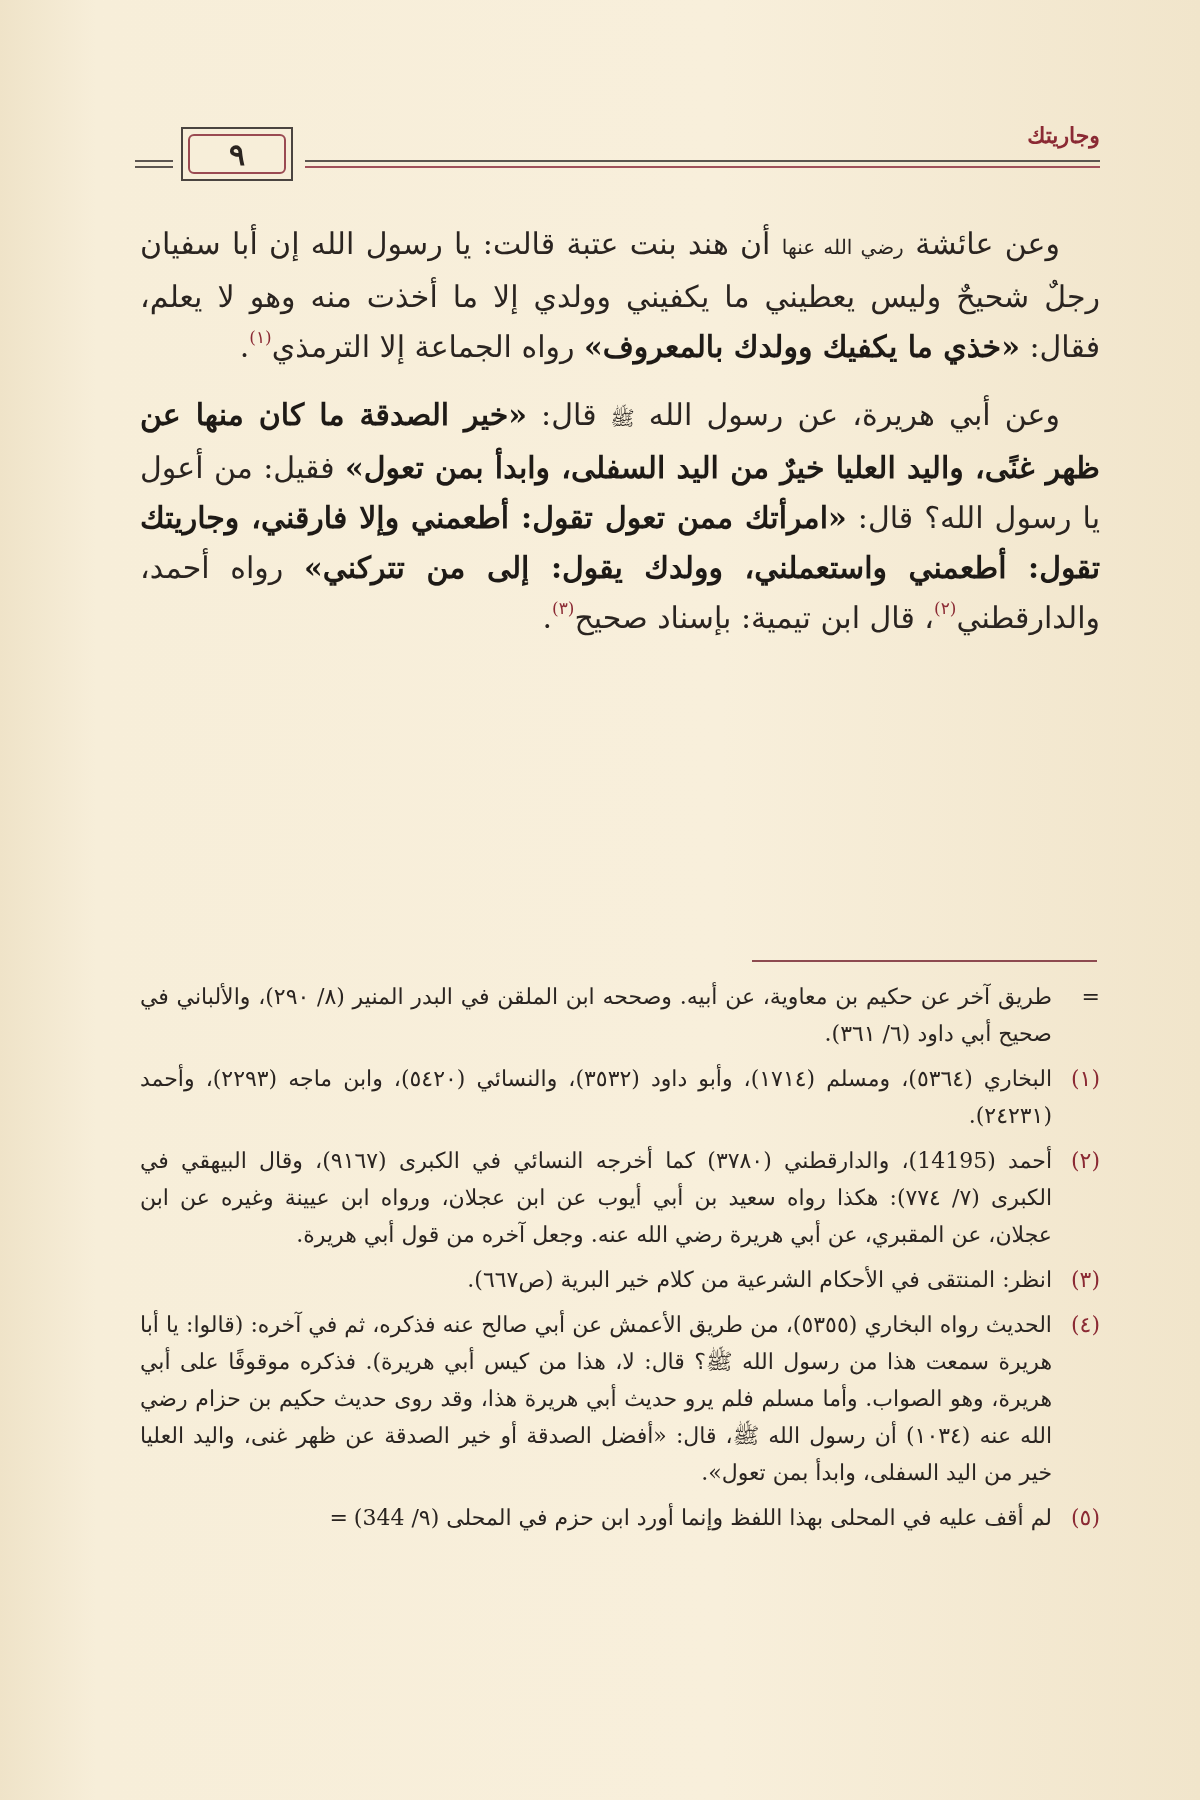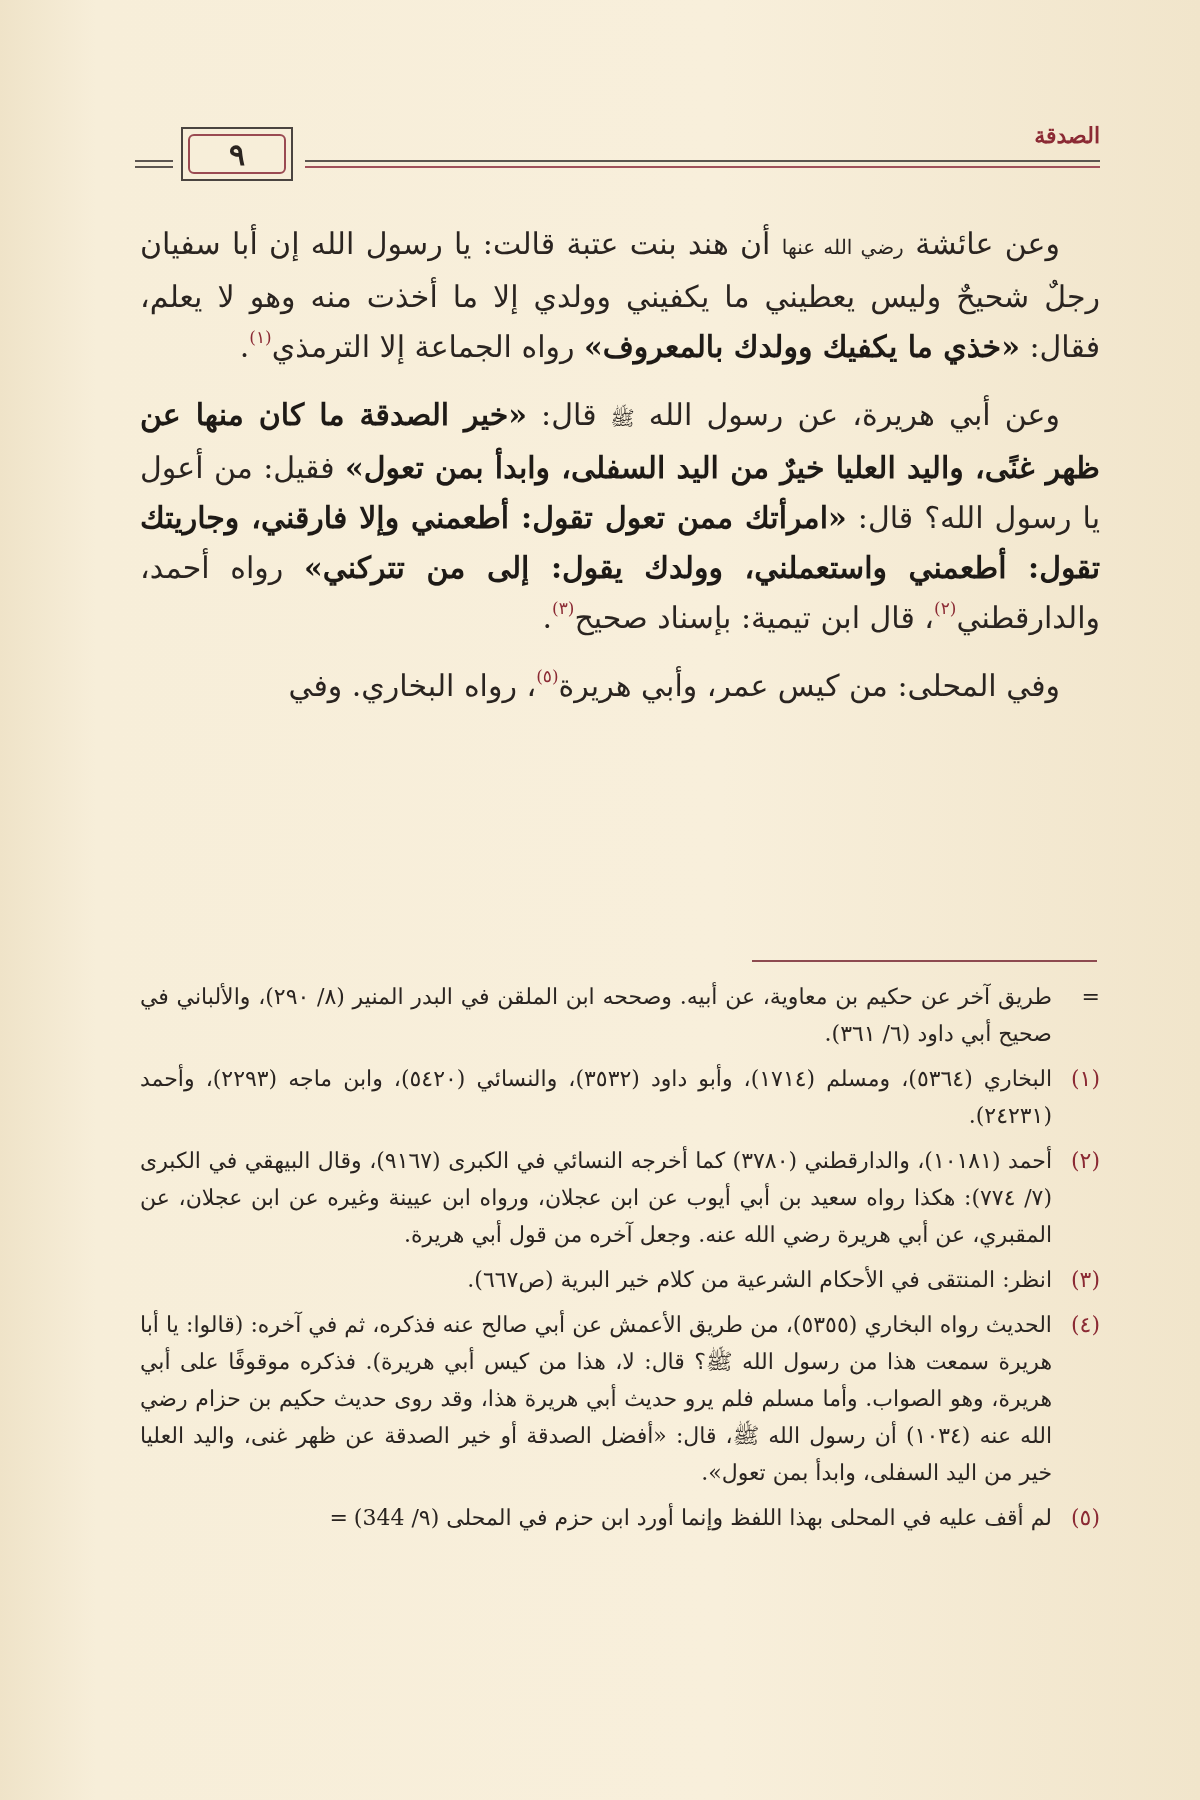--- a/index.html
+++ b/index.html
@@ -159,53 +159,52 @@
       color: #2a2420;
       margin-right: 6px;
     }
   </style>
 </head>
 <body>
 
 <div class="page">
 
   <div class="header">
-    <div class="running-title">الصدقة</div>
+    <div class="running-title">وجاريتك</div>
     <div class="rule-long"></div>
     <div class="rule-short"></div>
     <div class="page-num-box">
       <div class="page-num-inner">٩</div>
     </div>
   </div>
 
   <div class="main">
 
     <p class="para"><span>وعن عائشة</span> <span class="honorific">رضي الله عنها</span><span> أن هند بنت عتبة قالت: يا رسول الله إن أبا سفيان رجلٌ شحيحٌ وليس يعطيني ما يكفيني وولدي إلا ما أخذت منه وهو لا يعلم، فقال: </span><b>«خذي ما يكفيك وولدك بالمعروف»</b><span> رواه الجماعة إلا الترمذي</span><sup class="fn">(١)</sup><span>.</span></p>
 
     <p class="para"><span>وعن أبي هريرة، عن رسول الله</span> <span class="honorific">ﷺ</span><span> قال: </span><b>«خير الصدقة ما كان منها عن ظهر غنًى، واليد العليا خيرٌ من اليد السفلى، وابدأ بمن تعول»</b><span> فقيل: من أعول يا رسول الله؟ قال: </span><b>«امرأتك ممن تعول تقول: أطعمني وإلا فارقني، وجاريتك تقول: أطعمني واستعملني، وولدك يقول: إلى من تتركني»</b><span> رواه أحمد، والدارقطني</span><sup class="fn">(٢)</sup><span>، قال ابن تيمية: بإسناد صحيح</span><sup class="fn">(٣)</sup><span>.</span></p>
 
 
-    <p class="para"><span>وفي المحلى: من كيس عمر، وأبي هريرة</span><sup class="fn">(٥)</sup><span>، رواه البخاري. وفي</span></p>
 
   </div>
 
   <div class="fn-sep"></div>
 
   <div class="footnotes">
     <div class="fn-item">
       <span class="fn-num cont">=</span>
       <span class="fn-text">طريق آخر عن حكيم بن معاوية، عن أبيه. وصححه ابن الملقن في البدر المنير (٨/ ٢٩٠)، والألباني في صحيح أبي داود (٦/ ٣٦١).</span>
     </div>
     <div class="fn-item">
       <span class="fn-num">(١)</span>
       <span class="fn-text">البخاري (٥٣٦٤)، ومسلم (١٧١٤)، وأبو داود (٣٥٣٢)، والنسائي (٥٤٢٠)، وابن ماجه (٢٢٩٣)، وأحمد (٢٤٢٣١).</span>
     </div>
     <div class="fn-item">
       <span class="fn-num">(٢)</span>
-      <span class="fn-text">أحمد (١٠١٨١)، والدارقطني (٣٧٨٠) كما أخرجه النسائي في الكبرى (٩١٦٧)، وقال البيهقي في الكبرى (٧/ ٧٧٤): هكذا رواه سعيد بن أبي أيوب عن ابن عجلان، ورواه ابن عيينة وغيره عن ابن عجلان، عن المقبري، عن أبي هريرة رضي الله عنه. وجعل آخره من قول أبي هريرة.</span>
+      <span class="fn-text">أحمد (14195)، والدارقطني (٣٧٨٠) كما أخرجه النسائي في الكبرى (٩١٦٧)، وقال البيهقي في الكبرى (٧/ ٧٧٤): هكذا رواه سعيد بن أبي أيوب عن ابن عجلان، ورواه ابن عيينة وغيره عن ابن عجلان، عن المقبري، عن أبي هريرة رضي الله عنه. وجعل آخره من قول أبي هريرة.</span>
     </div>
     <div class="fn-item">
       <span class="fn-num">(٣)</span>
       <span class="fn-text">انظر: المنتقى في الأحكام الشرعية من كلام خير البرية (ص٦٦٧).</span>
     </div>
     <div class="fn-item">
       <span class="fn-num">(٤)</span>
       <span class="fn-text">الحديث رواه البخاري (٥٣٥٥)، من طريق الأعمش عن أبي صالح عنه فذكره، ثم في آخره: (قالوا: يا أبا هريرة سمعت هذا من رسول الله ﷺ؟ قال: لا، هذا من كيس أبي هريرة). فذكره موقوفًا على أبي هريرة، وهو الصواب. وأما مسلم فلم يرو حديث أبي هريرة هذا، وقد روى حديث حكيم بن حزام رضي الله عنه (١٠٣٤) أن رسول الله ﷺ، قال: «أفضل الصدقة أو خير الصدقة عن ظهر غنى، واليد العليا خير من اليد السفلى، وابدأ بمن تعول».</span>
     </div>
     <div class="fn-item">

